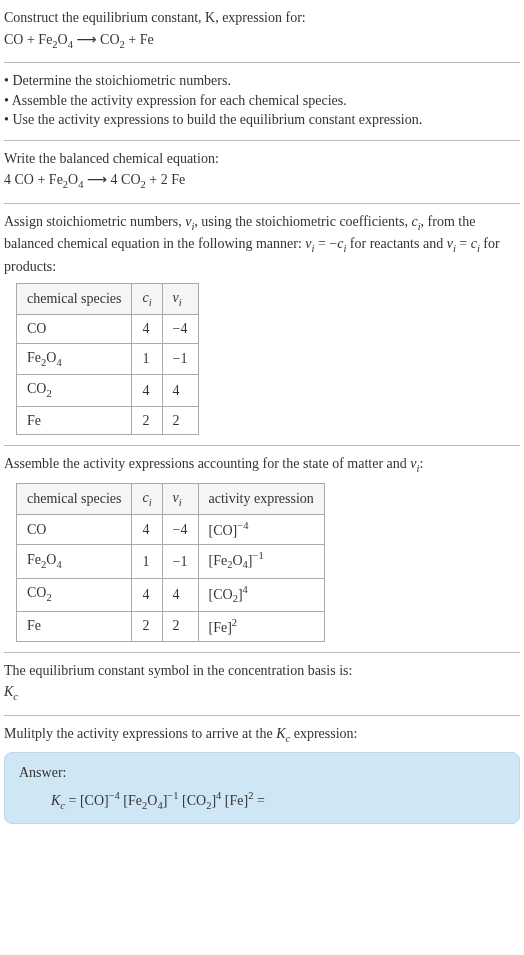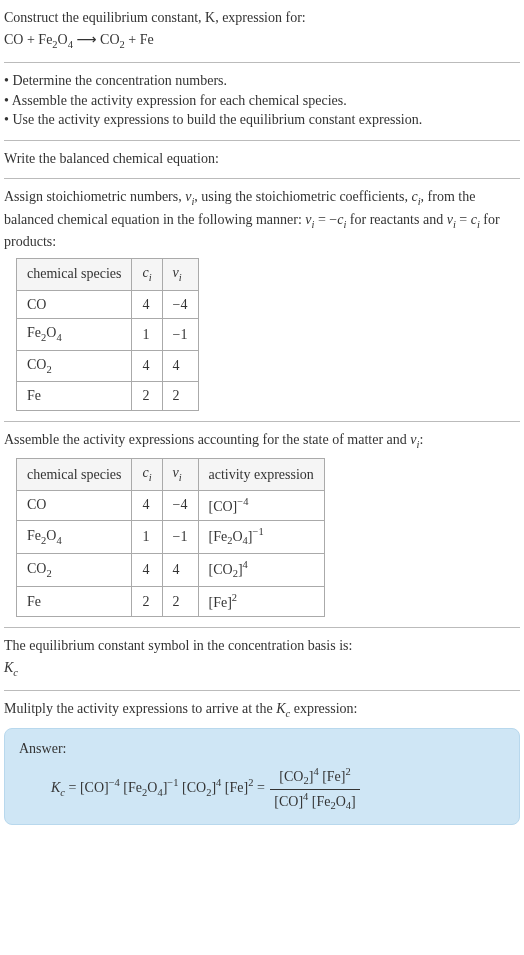--- a/index.html
+++ b/index.html
@@ -63,29 +63,30 @@
 <body>
 
 <div class="section">
   <div class="prompt">Construct the equilibrium constant, K, expression for:</div>
   <div class="eq">CO + Fe<sub>2</sub>O<sub>4</sub> ⟶ CO<sub>2</sub> + Fe</div>
 </div>
 
 <hr class="sep">
 
 <div class="section">
-  <div>• Determine the concentration numbers.</div>
+  <div>• Determine the stoichiometric numbers.</div>
   <div>• Assemble the activity expression for each chemical species.</div>
   <div>• Use the activity expressions to build the equilibrium constant expression.</div>
 </div>
 
 <hr class="sep">
 
 <div class="section">
   <div class="prompt">Write the balanced chemical equation:</div>
+  <div class="eq">4 CO + Fe<sub>2</sub>O<sub>4</sub> ⟶ 4 CO<sub>2</sub> + 2 Fe</div>
 </div>
 
 <hr class="sep">
 
 <div class="section">
   <div class="prompt">Assign stoichiometric numbers, <span class="italic">ν<sub>i</sub></span>, using the stoichiometric coefficients, <span class="italic">c<sub>i</sub></span>, from the balanced chemical equation in the following manner: <span class="italic">ν<sub>i</sub></span> = −<span class="italic">c<sub>i</sub></span> for reactants and <span class="italic">ν<sub>i</sub></span> = <span class="italic">c<sub>i</sub></span> for products:</div>
   <table class="grid">
     <tbody>
         <tr>
       <th>chemical species</th>
@@ -163,16 +164,16 @@
   <div><span class="italic">K<sub>c</sub></span></div>
 </div>
 
 <hr class="sep">
 
 <div class="section">
   <div class="prompt">Mulitply the activity expressions to arrive at the <span class="italic">K<sub>c</sub></span> expression:</div>
   <div class="answer-box">
     <div class="answer-label">Answer:</div>
     <div class="indent">
-      <span><span class="italic">K<sub>c</sub></span> = [CO]<sup>−4</sup> [Fe<sub>2</sub>O<sub>4</sub>]<sup>−1</sup> [CO<sub>2</sub>]<sup>4</sup> [Fe]<sup>2</sup> = </span><span class="frac"><span class="num">[CO<sub>2</sub>]<sup>4</sup> [Fe]<sup>2</sup></span><span class="den">[CO]<sup>4</sup> [Fe<sub>2</sub>O<sub>4</sub>]</span></span>
+      <span><span class="italic">K<sub>c</sub></span> = [CO]<sup>−4</sup> [Fe<sub>2</sub>O<sub>4</sub>]<sup>−1</sup> [CO<sub>2</sub>]<sup>4</sup> [Fe]<sup>2</sup> = </span>
     </div>
   </div>
 </div>
 
 </body></html>

